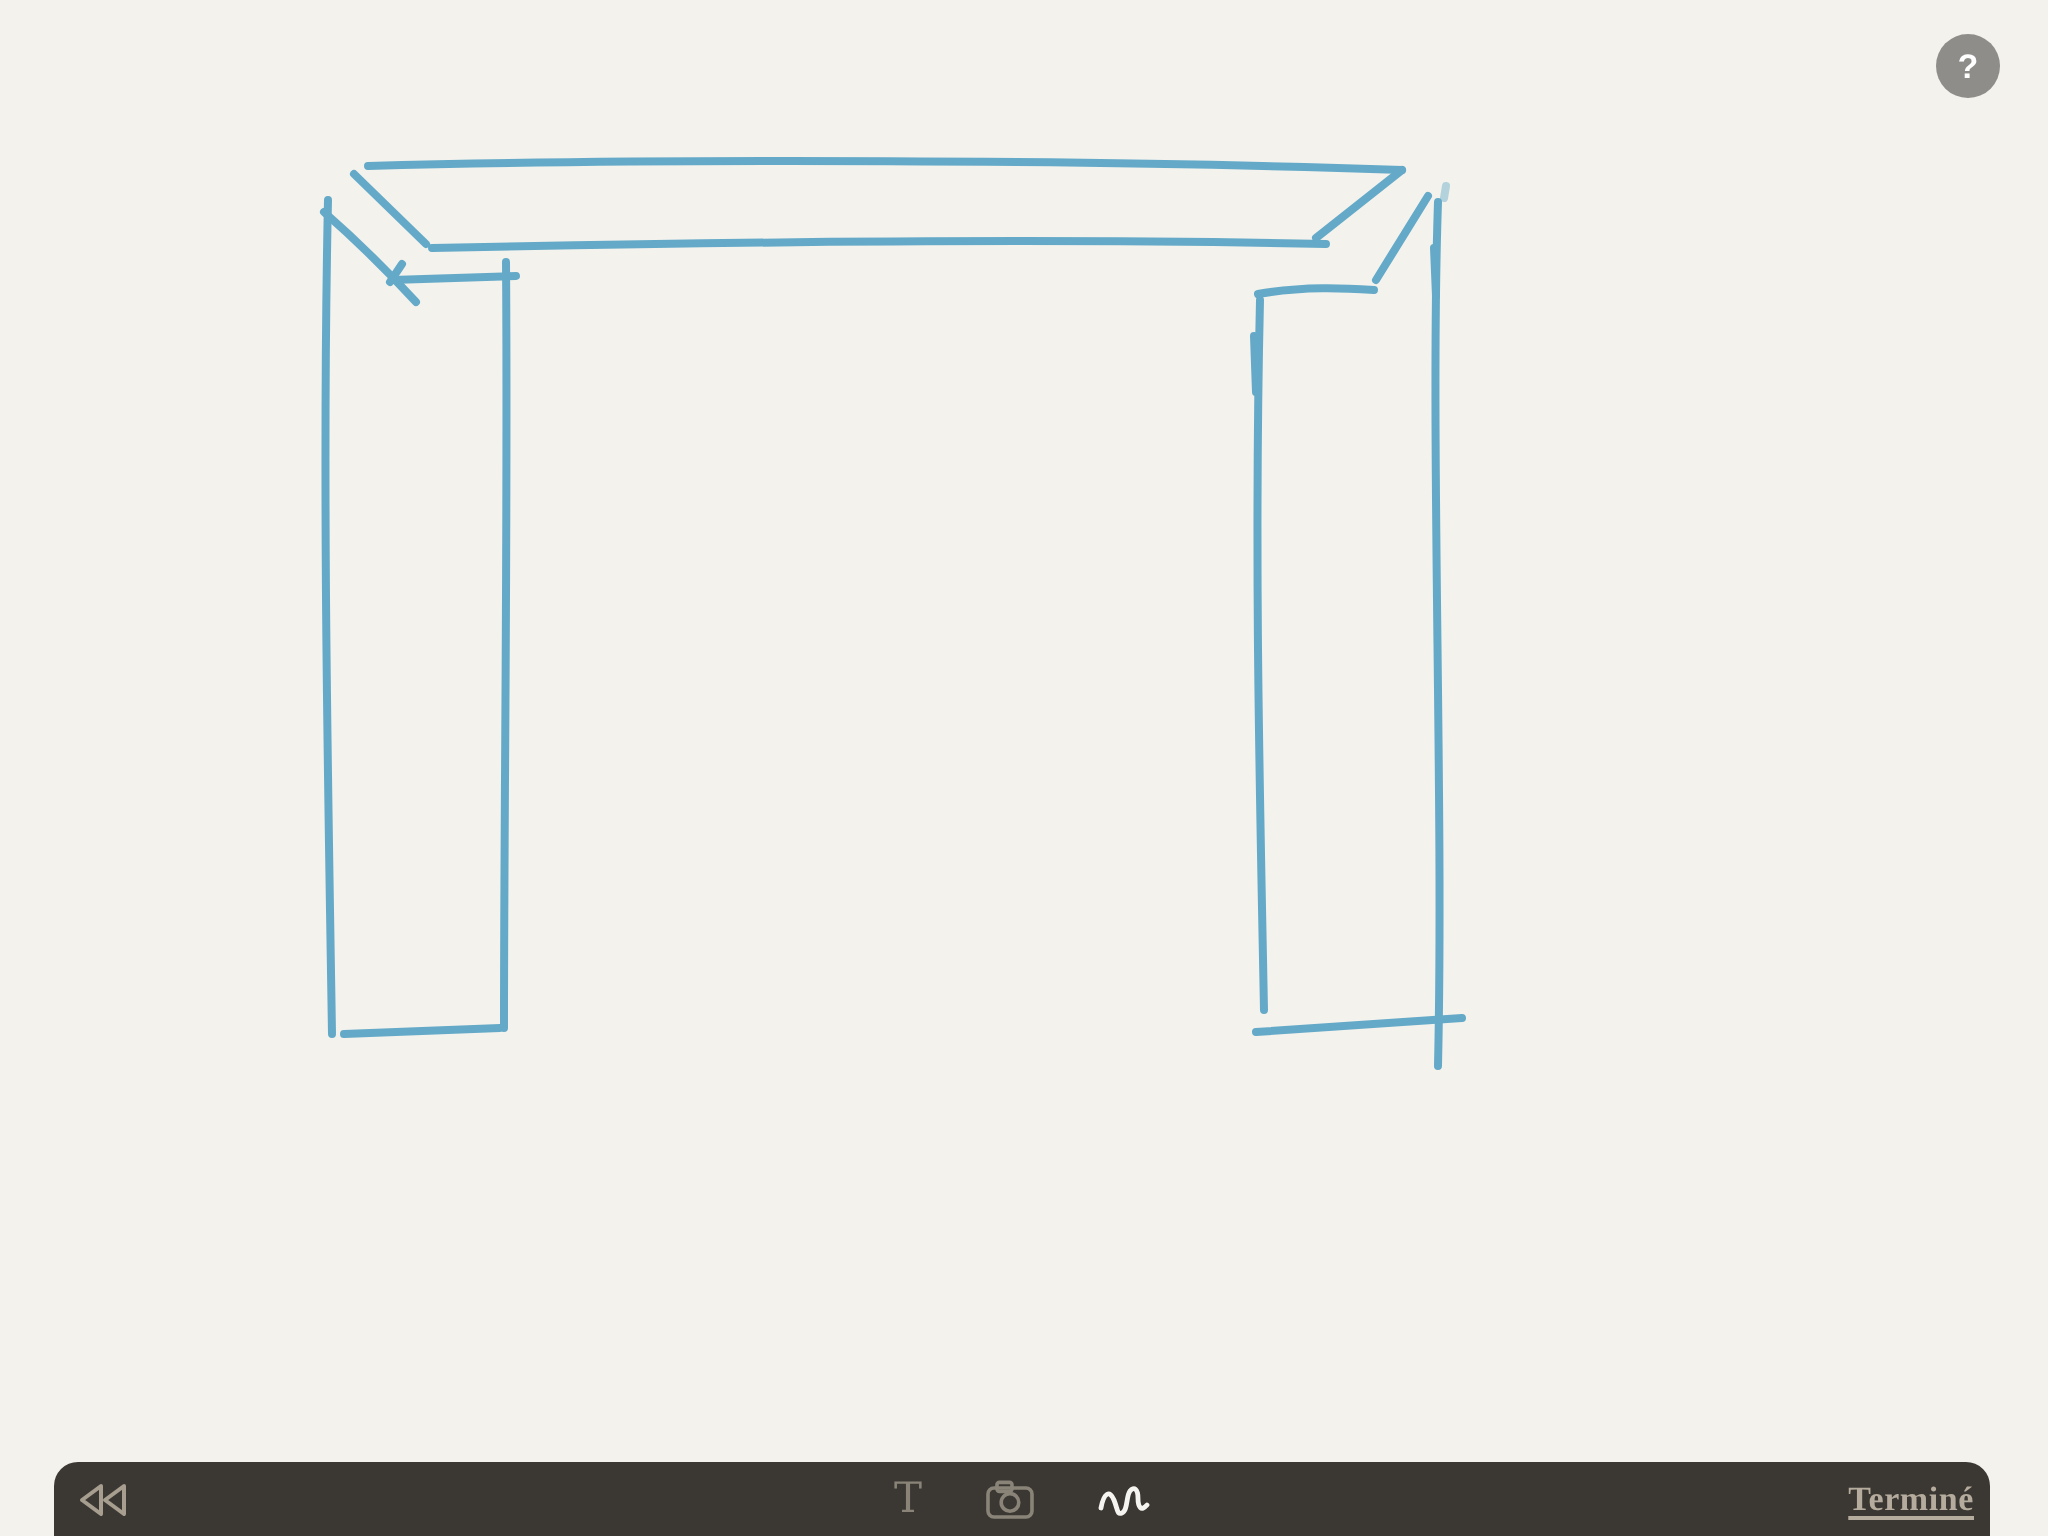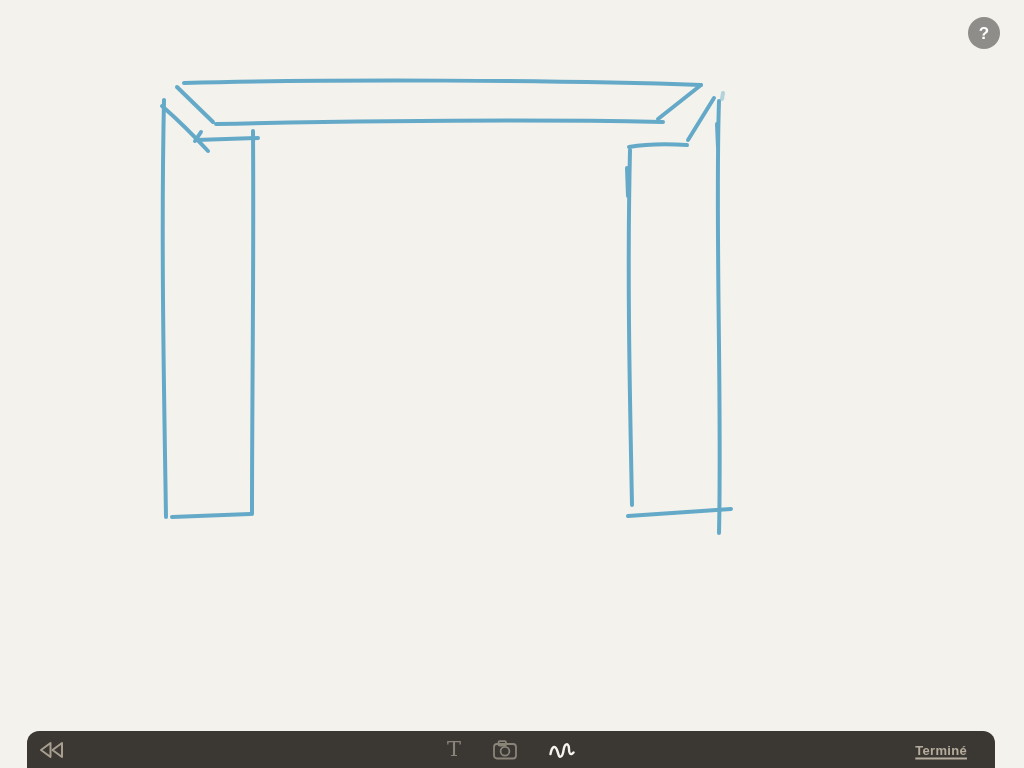--- a/index.html
+++ b/index.html
@@ -87,31 +87,32 @@
     height: 100%;
   }
   .tool.text-tool span {
     font-family: "DejaVu Serif", "Liberation Serif", serif;
     font-size: 21px;
     line-height: 1;
     color: var(--tb-icon, #8a8478);
   }
   .done-btn {
     position: absolute;
-    right: 28px;
+    right: 8px;
     top: 50%;
     transform: translateY(-50%);
     color: var(--done-fg, #b5ac9d);
-    font-size: 13px;
+    font-size: 17px;
     font-weight: 600;
     letter-spacing: 0.3px;
     text-decoration: underline;
     text-underline-offset: 3px;
     text-decoration-thickness: 1.5px;
     cursor: pointer;
+    font-family: Liberation Serif, serif;
   }
 </style>
 </head>
 <body>
 
 <div id="app">
 
   <svg id="ink" viewBox="0 0 1024 768" xmlns="http://www.w3.org/2000/svg">
       <path d="M184,83 C330,79 560,80 701,85" stroke="#64aac8" stroke-width="4"></path>
       <path d="M216,124 C360,121 520,119 663,122" stroke="#64aac8" stroke-width="4"></path>

